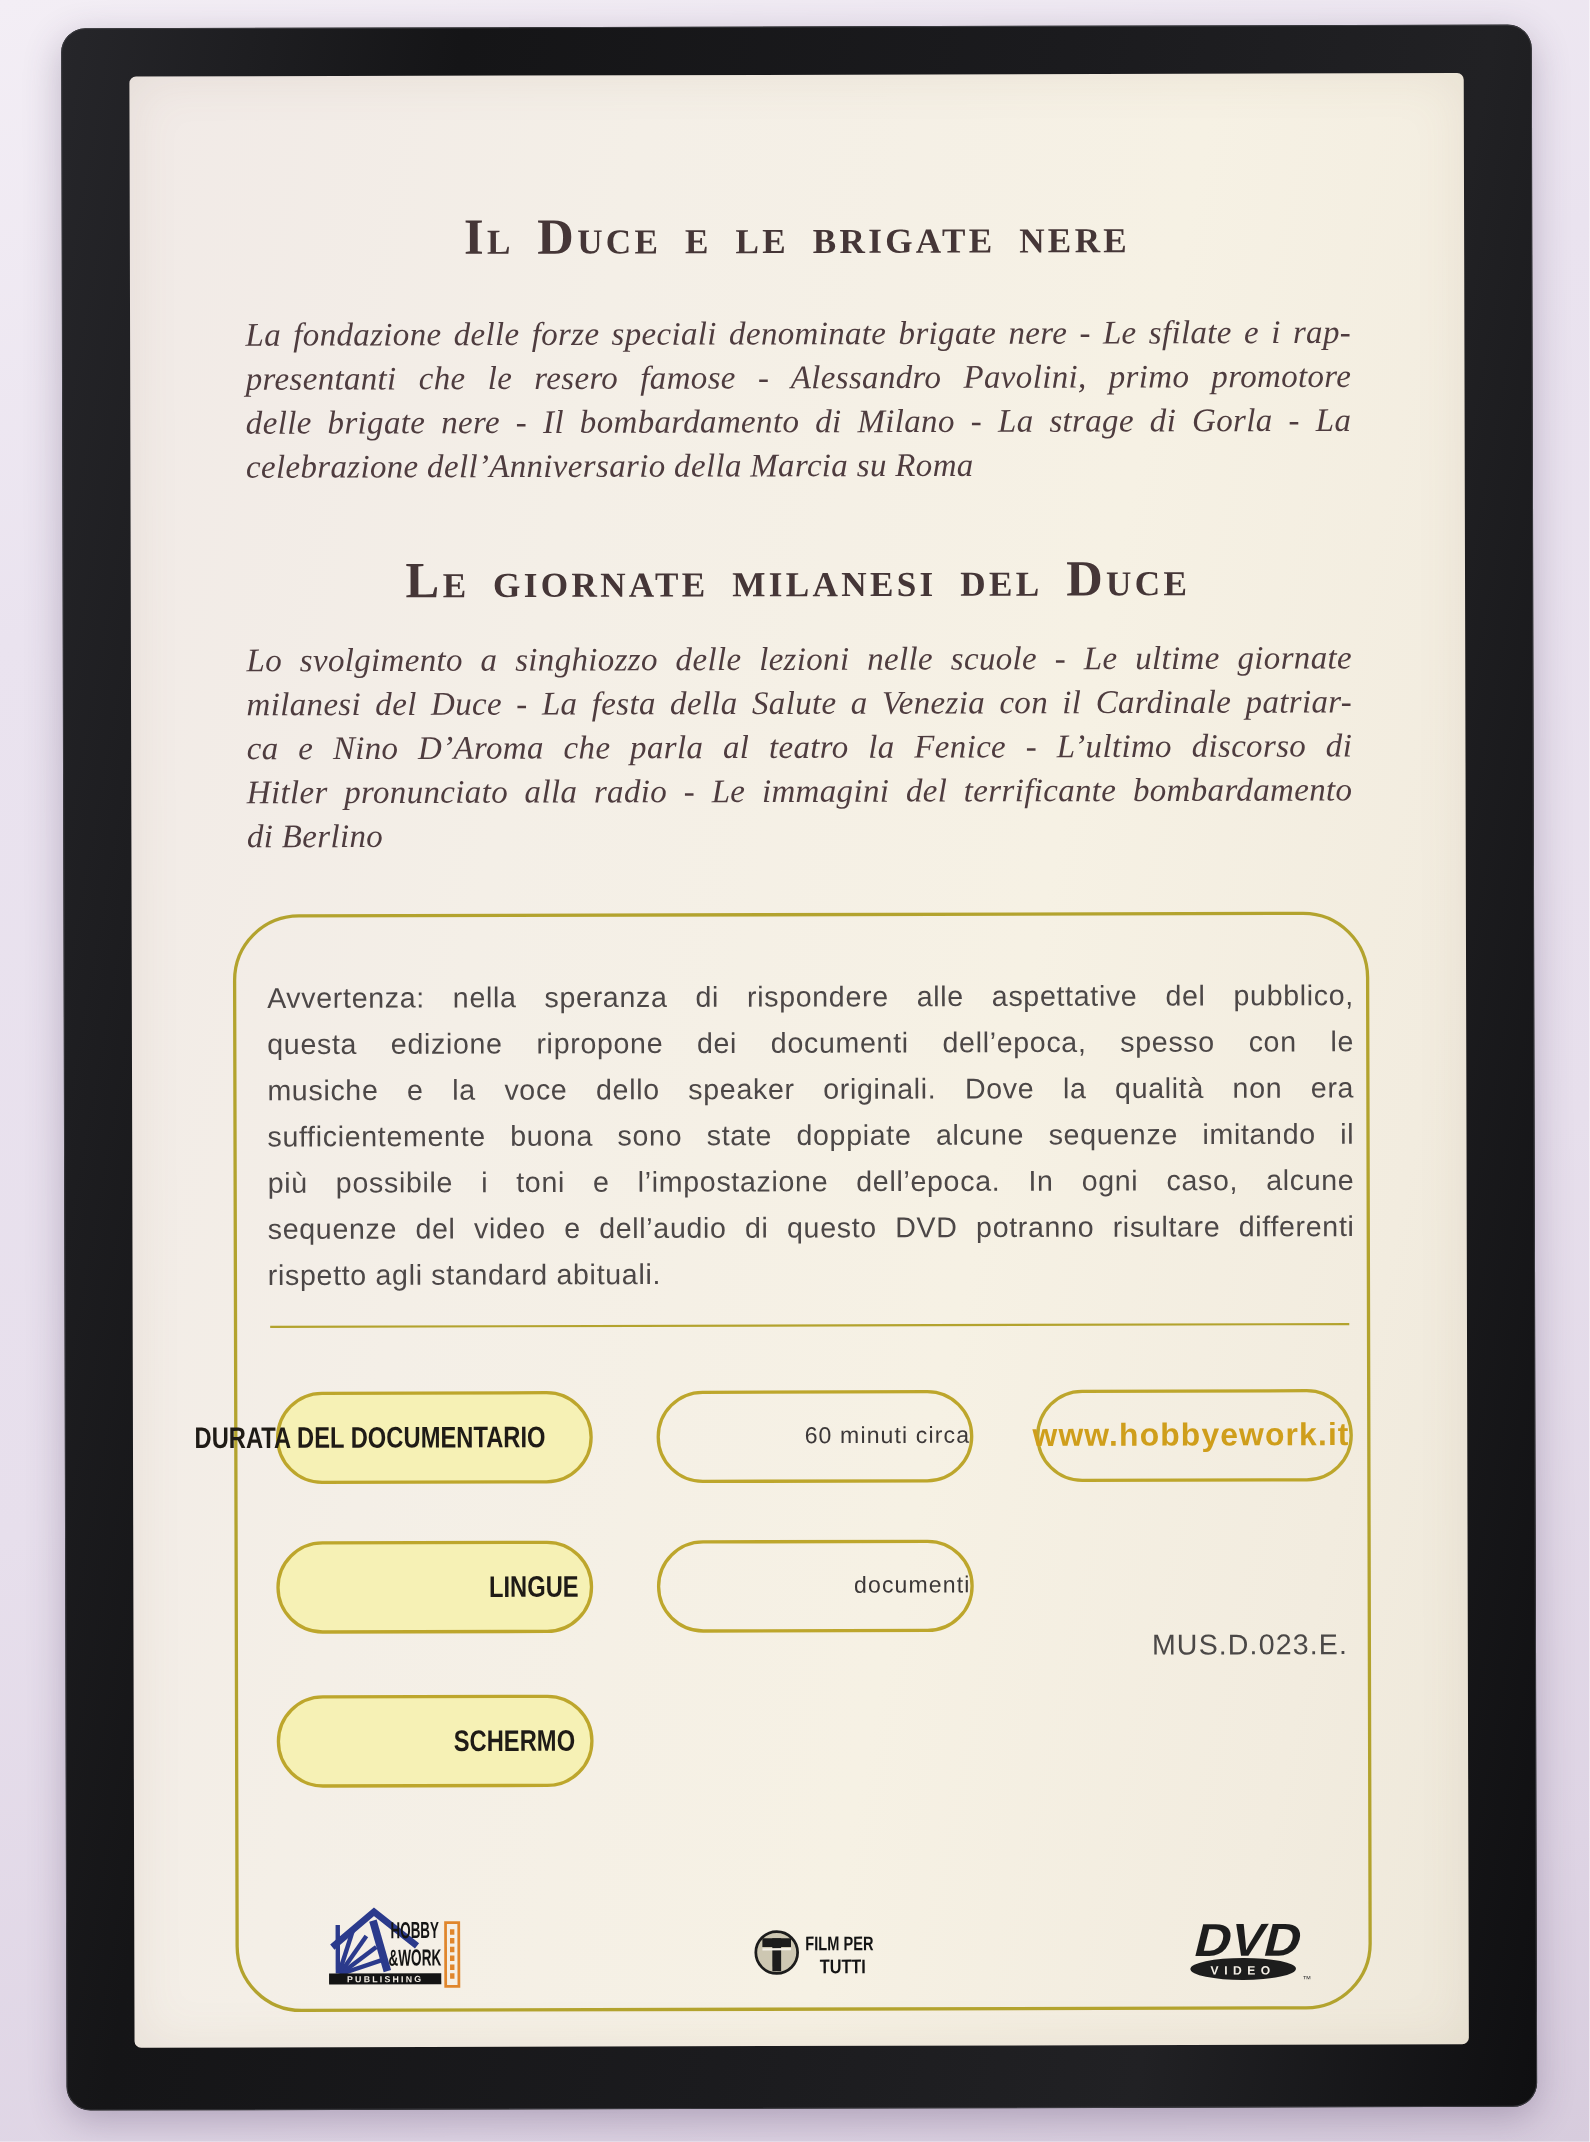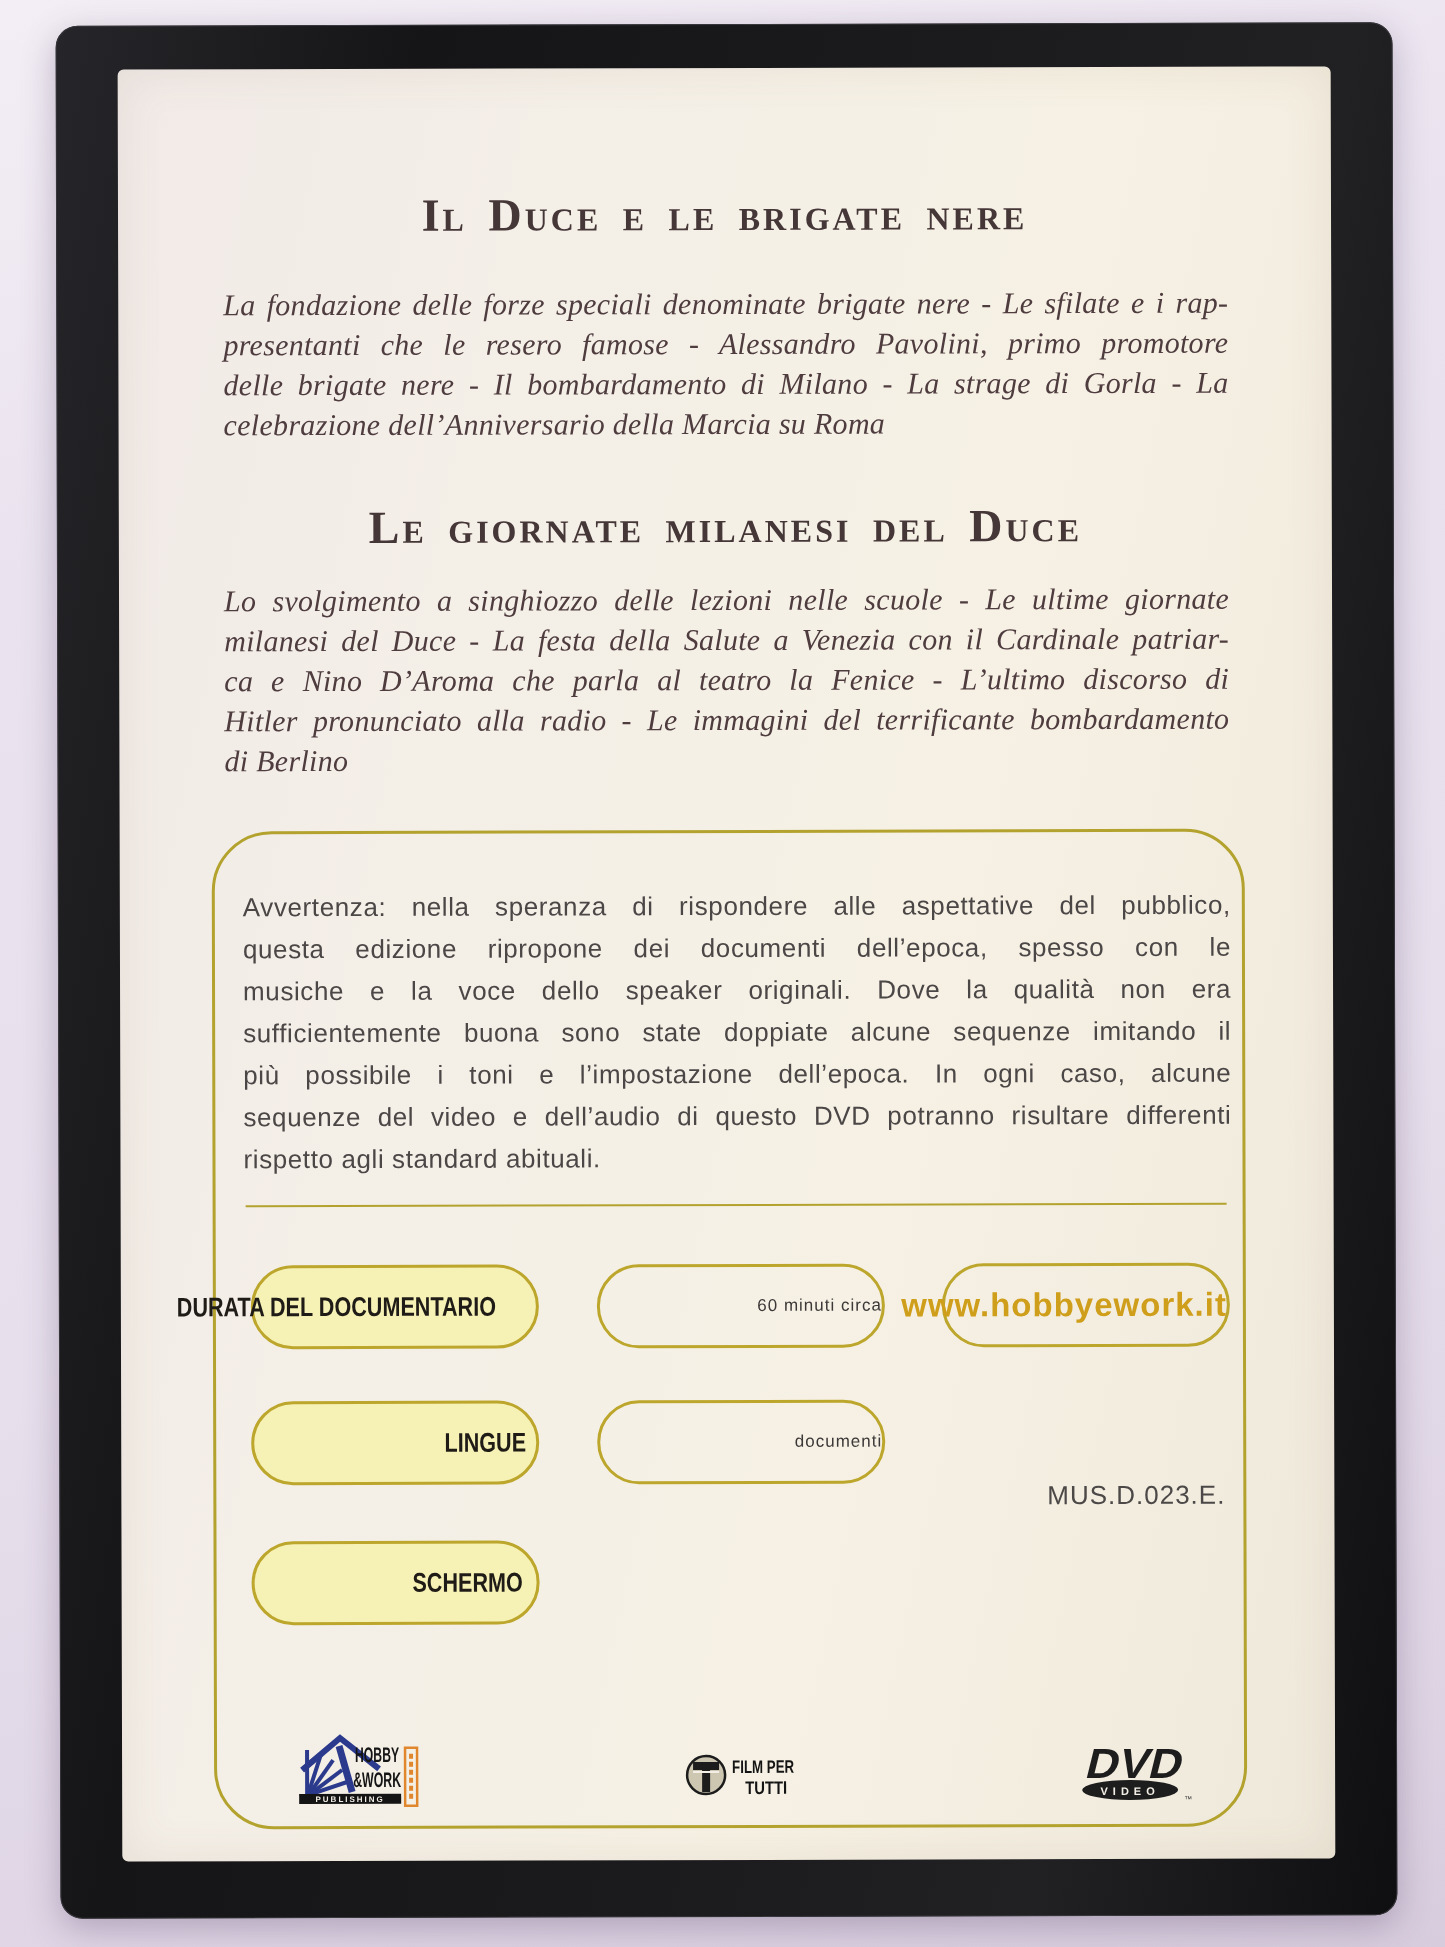--- a/index.html
+++ b/index.html
@@ -56,22 +56,22 @@
     position:absolute;width:288px;height:84px;box-sizing:border-box;
     border:3px solid #bda62c;border-radius:44px;background:transparent;
     display:flex;align-items:center;justify-content:flex-end;
   }
   .pill.filled{background:#f6f1b5;}
   .c1{left:35px;}.c2{left:381px;}.c3{left:726px;}
   .cond{
     font-size:27px;font-weight:bold;color:#1f1b16;white-space:nowrap;
     letter-spacing:0;transform:scaleX(.8);transform-origin:center;
   }
-  .thin{font-size:17px;color:#3c3838;letter-spacing:1px;margin-left:28px;}
-  .weblink{font-size:33px;font-weight:bold;color:#cf9e1b;letter-spacing:1px;}
+  .thin{font-size:21px;color:#3c3838;letter-spacing:1px;margin-left:28px;}
+  .weblink{font-size:29px;font-weight:bold;color:#cf9e1b;letter-spacing:1px;}
   
   .copyright{position:absolute;right:16px;top:572px;text-align:right;
     color:#333030;font-size:24px;line-height:30px;letter-spacing:.4px;}
   .catalog{position:absolute;right:18px;top:648px;
     color:#4b4847;font-size:26px;letter-spacing:1px;}
   
   .logo{position:absolute;}
   .logo-hw{left:78px;top:898px;}
   .logo-fpt{left:468px;top:916px;}
   .logo-dvd{left:851px;top:912px;}

